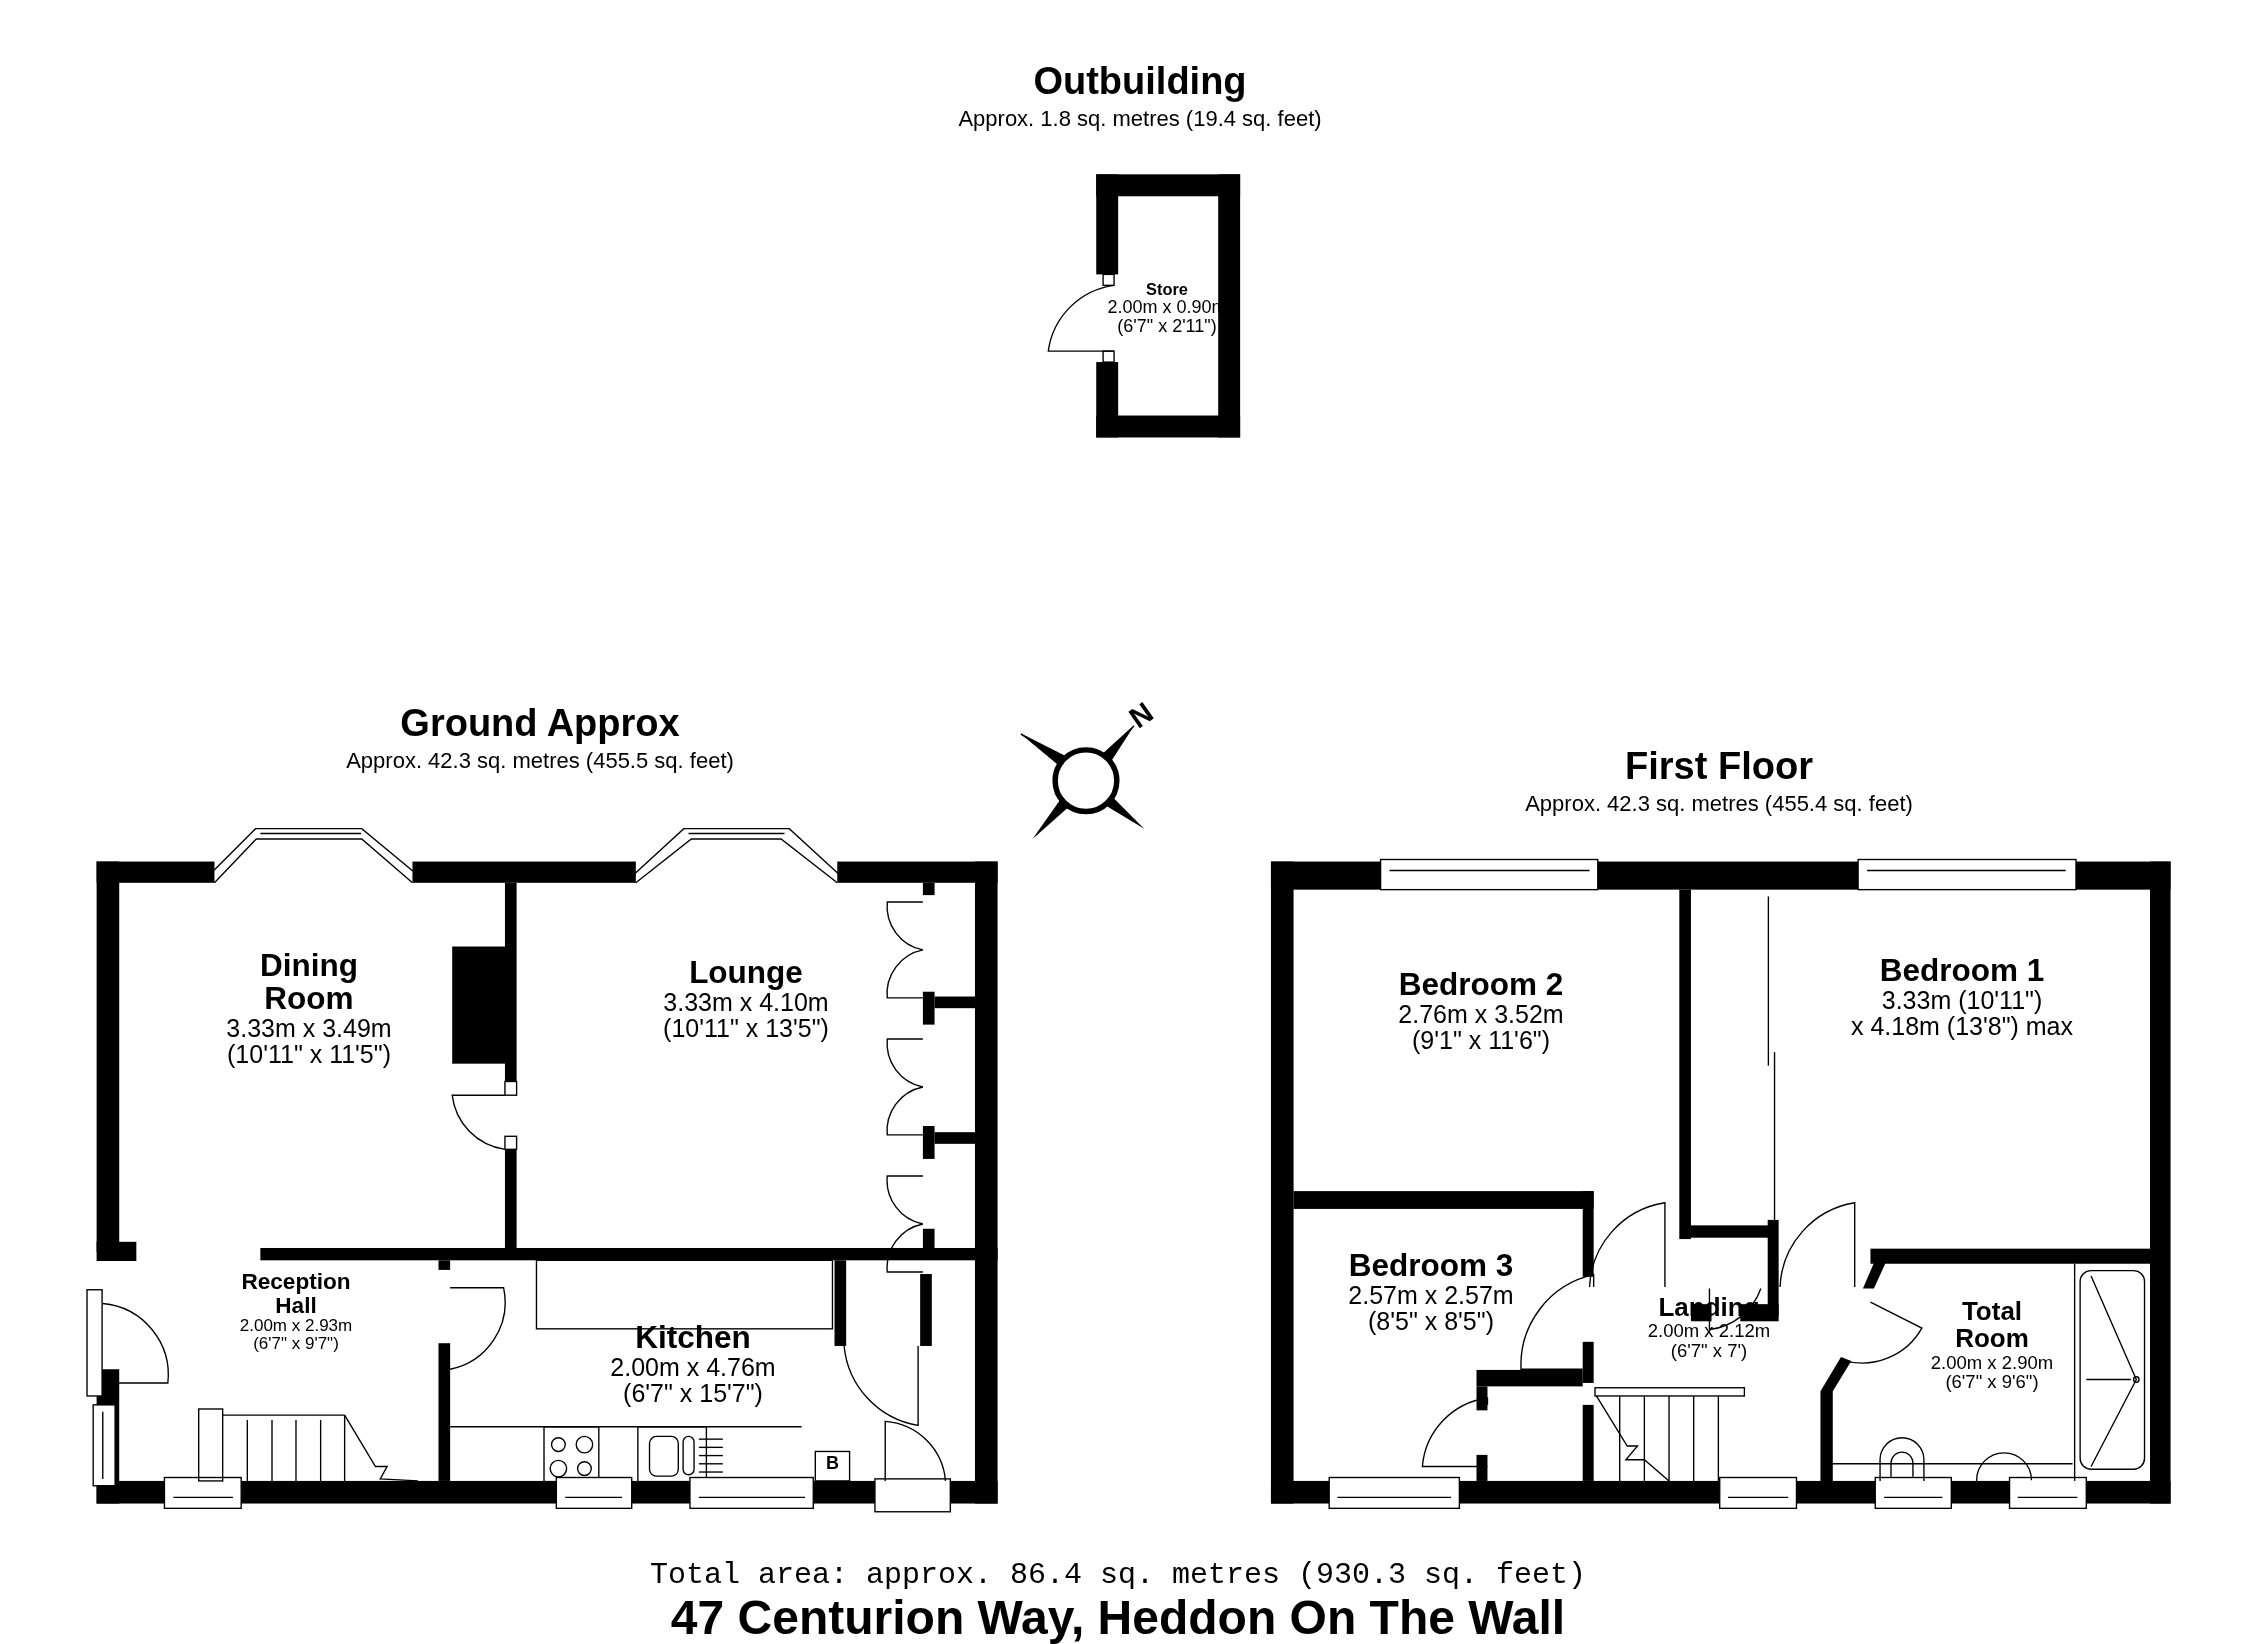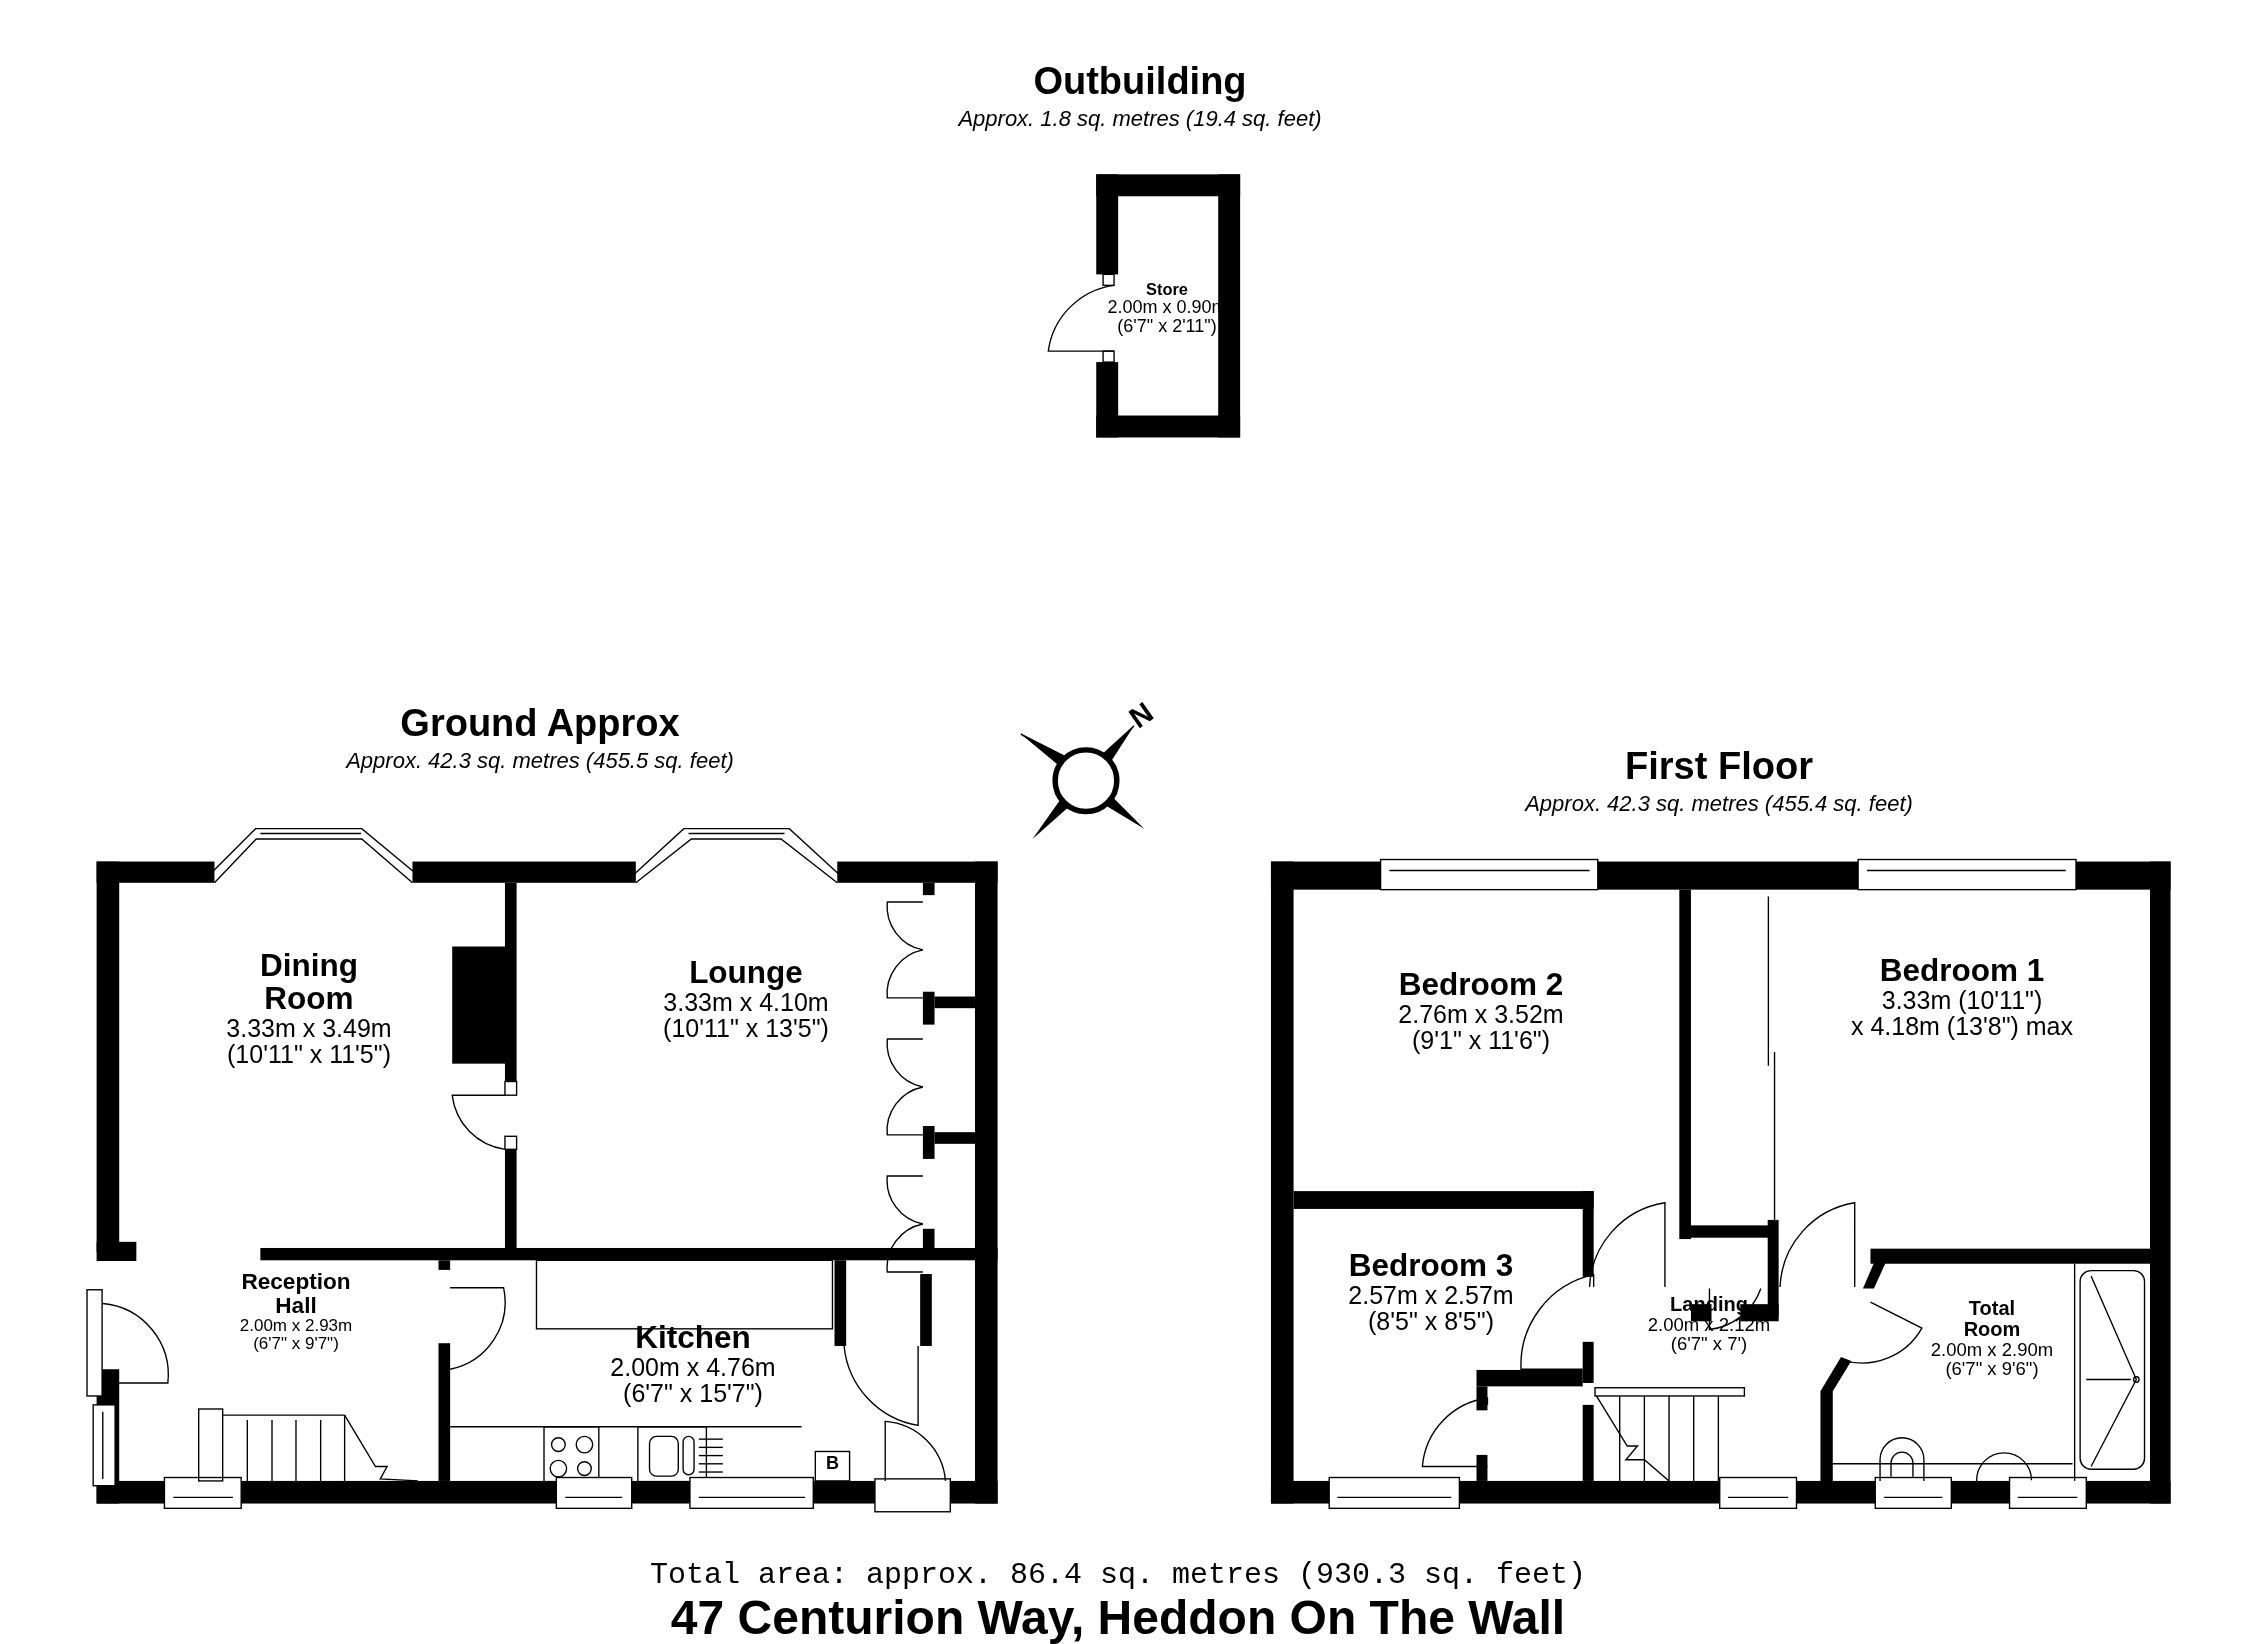--- a/index.html
+++ b/index.html
@@ -1,26 +1,26 @@
 <!DOCTYPE html>
 <html style="font-size:11px"><head>
 <meta charset="utf-8">
 <style>
   html,body{margin:0;padding:0;background:#ffffff;}
   body{width:2261px;height:1645px;position:relative;overflow:hidden;font-family:"Liberation Sans",sans-serif;color:#000;}
   .abs{position:absolute;}
   .ctr{text-align:center;transform:translateX(-50%);white-space:nowrap;}
   .floor-title{font-weight:bold;font-size:38px;line-height:42px;}
-  .floor-sub{font-size:22px;line-height:25px;font-style:italic;}
+  .floor-sub{font-size:22px;line-height:25px;}
   .room{position:absolute;text-align:center;transform:translateX(-50%);white-space:nowrap;line-height:1.05;}
   .room .name{font-weight:bold;display:block;}
   .room .dim{display:block;}
   .r-lg .name{font-size:31.5px;}
   .r-lg .dim{font-size:25px;}
-  .r-md .name{font-size:20px;}
+  .r-md .name{font-size:26px;}
   .r-md .dim{font-size:18.5px;}
   .r-sm .name{font-size:16.4px;}
   .r-sm .dim{font-size:18px;}
   .footer-total{font-size:30px;line-height:34px;}
   .footer-addr{font-size:48px;font-weight:bold;line-height:40px;}
   svg{position:absolute;left:0;top:0;}
 </style>
 </head>
 <body>
 

